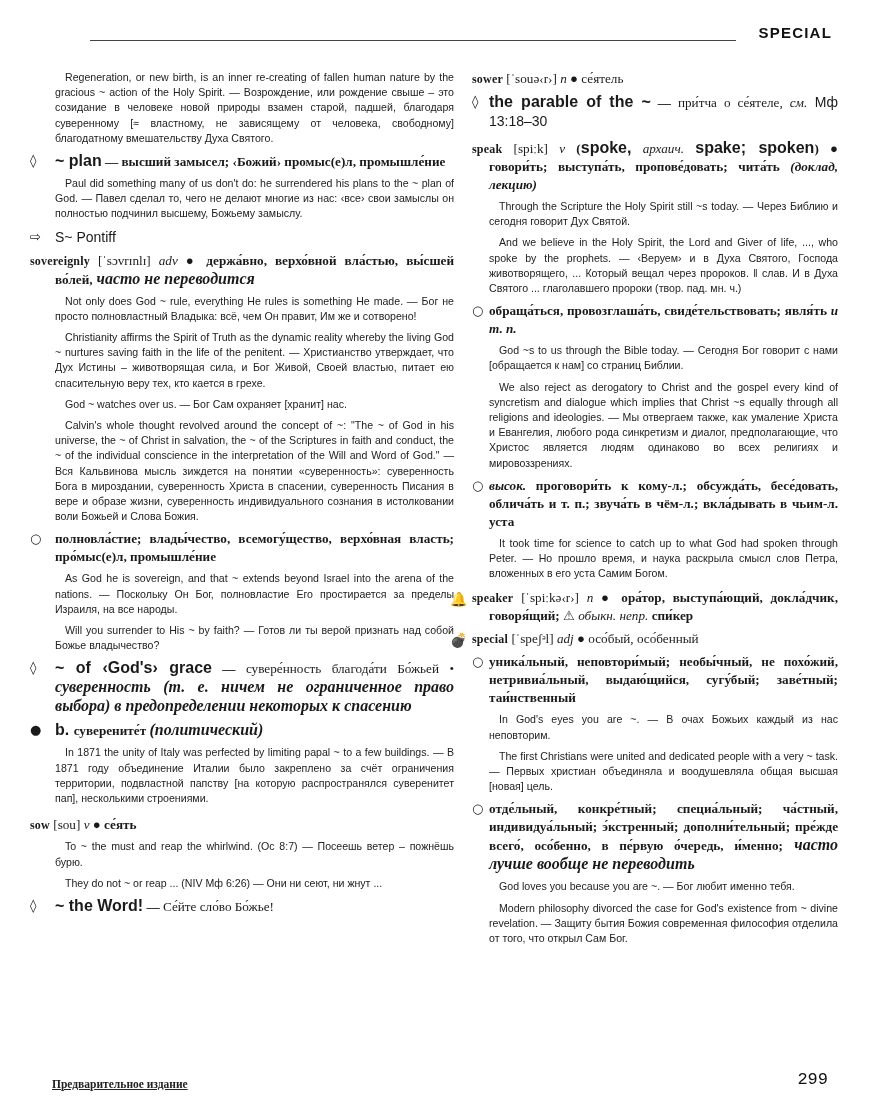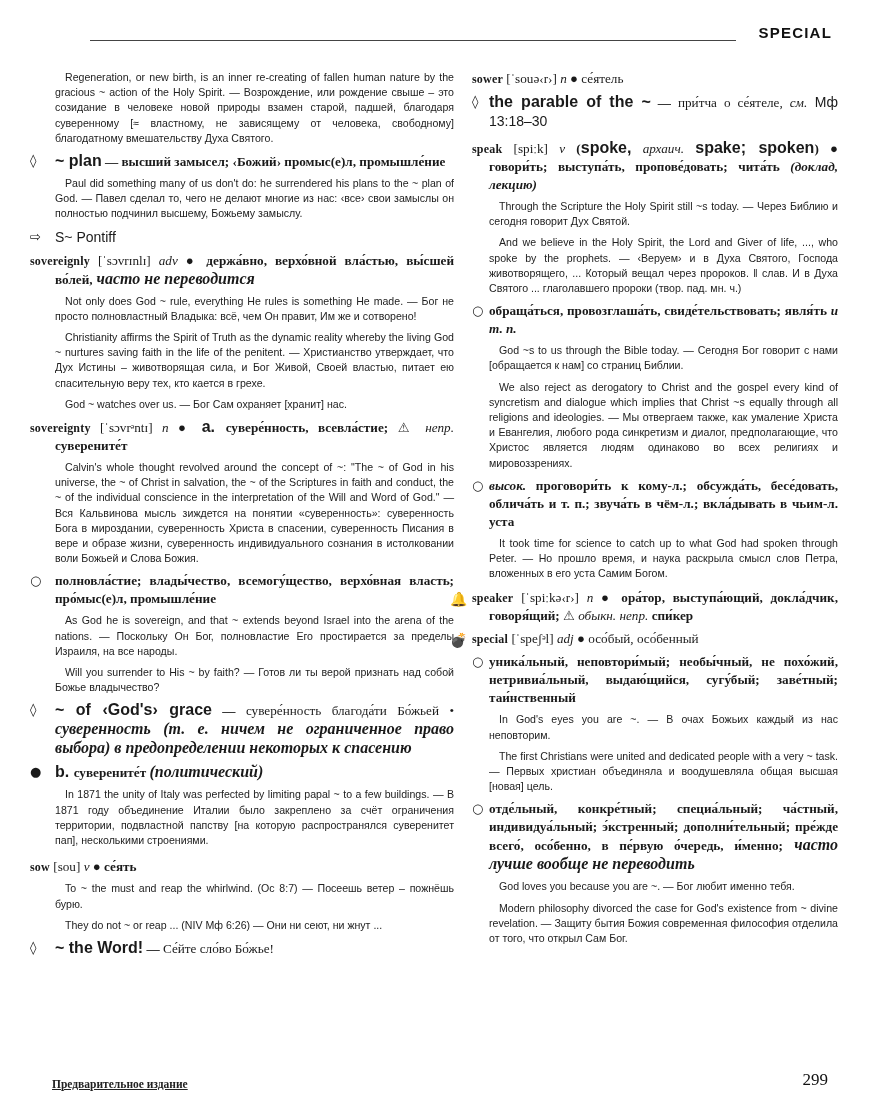--- a/index.html
+++ b/index.html
@@ -28,21 +28,21 @@
   .col-right .sub { padding-left: 17px; }
   .sub .mark { position: absolute; left: 0; top: 0; font-family: "DejaVu Sans", sans-serif; font-size: 13px; }
   .col-right .sub .mark { left: 0; }
   .en-b { font-family: "Liberation Sans", sans-serif; font-weight: bold; font-size: 16px; }
   .en { font-family: "Liberation Sans", sans-serif; font-size: 14px; }
   .note { font-style: italic; font-weight: bold; font-size: 16px; }
 
   .icon-mark { position: absolute; left: -22px; top: 1px; font-family: "DejaVu Sans", sans-serif; font-size: 14px; text-indent: 0; }
 
   .footer-left { position: absolute; left: 52px; top: 1078px; font-family: "Liberation Serif", serif; font-size: 11.5px; font-weight: bold; color: #222; text-decoration: underline; }
-  .page-number { position: absolute; right: 52px; top: 1070px; font-family: Liberation Serif, serif; font-size: 17px; color: #111; text-align: right; }
+  .page-number { position: absolute; right: 52px; top: 1070px; font-family: Liberation Mono, monospace; font-size: 17px; color: #111; text-align: right; }
 </style>
 </head>
 <body>
 
 <div class="running-head">
   <div class="rh-rule"></div>
   <div class="rh-word">SPECIAL</div>
 </div>
 
 <div class="col col-left">
@@ -59,23 +59,20 @@
     <span class="en">S~ Pontiff</span>
   </div>
 
   <div class="entry">
     <span class="headword">sovereignly</span><span class="pron"> [ˈsɔvrɪnlɪ] </span><span class="it">adv</span><span> ● </span><span class="trans">держа́вно, верхо́вной вла́стью, вы́сшей во́лей,</span><span class="note"> часто не переводится</span>
   </div>
   <p class="ex">Not only does God ~ rule, everything He rules is something He made. — Бог не просто полновластный Владыка: всё, чем Он правит, Им же и сотворено!</p>
   <p class="ex">Christianity affirms the Spirit of Truth as the dynamic reality whereby the living God ~ nurtures saving faith in the life of the penitent. — Христианство утверждает, что Дух Истины – животворящая сила, и Бог Живой, Своей властью, питает ею спасительную веру тех, кто кается в грехе.</p>
   <p class="ex">God ~ watches over us. — Бог Сам охраняет [хранит] нас.</p>
 
-  <div class="entry">
-    <span class="headword">sovereignty</span><span class="pron"> [ˈsɔvrᵊntɪ] </span><span class="it">n</span><span> ● </span><span class="en-b">a. </span><span class="trans">сувере́нность, всевла́стие; </span><span>⚠</span><span class="it"> непр. </span><span class="trans">суверените́т</span>
-  </div>
   <p class="ex">Calvin's whole thought revolved around the concept of ~: "The ~ of God in his universe, the ~ of Christ in salvation, the ~ of the Scriptures in faith and conduct, the ~ of the individual conscience in the interpretation of the Will and Word of God." — Вся Кальвинова мысль зиждется на понятии «суверенность»: суверенность Бога в мироздании, суверенность Христа в спасении, суверенность Писания в вере и образе жизни, суверенность индивидуального сознания в истолковании воли Божьей и Слова Божия.</p>
 
   <div class="sub">
     <span class="mark">○</span>
     <span class="trans">полновла́стие; влады́чество, всемогу́щество, верхо́вная власть; про́мыс(е)л, промышле́ние</span>
   </div>
   <p class="ex">As God he is sovereign, and that ~ extends beyond Israel into the arena of the nations. — Поскольку Он Бог, полновластие Его простирается за пределы Израиля, на все народы.</p>
   <p class="ex">Will you surrender to His ~ by faith? — Готов ли ты верой признать над собой Божье владычество?</p>
 
   <div class="sub">

